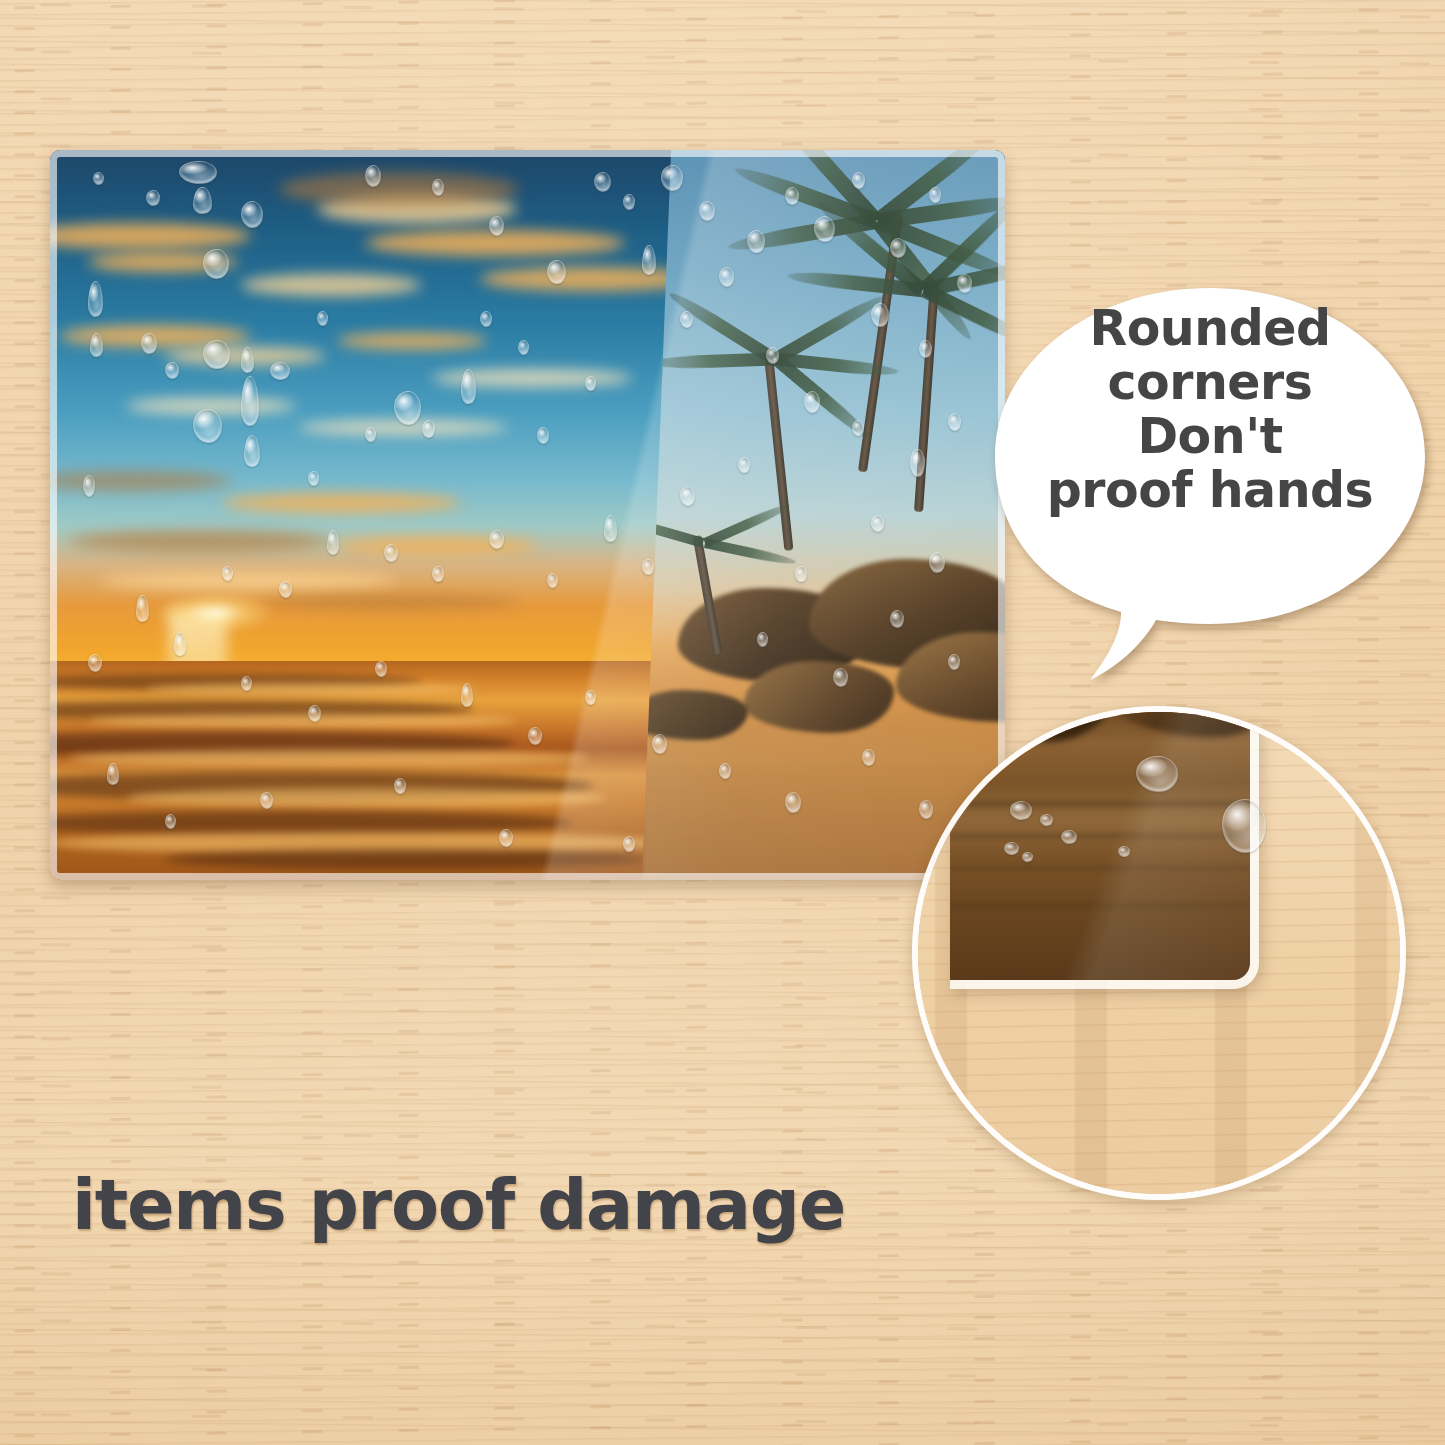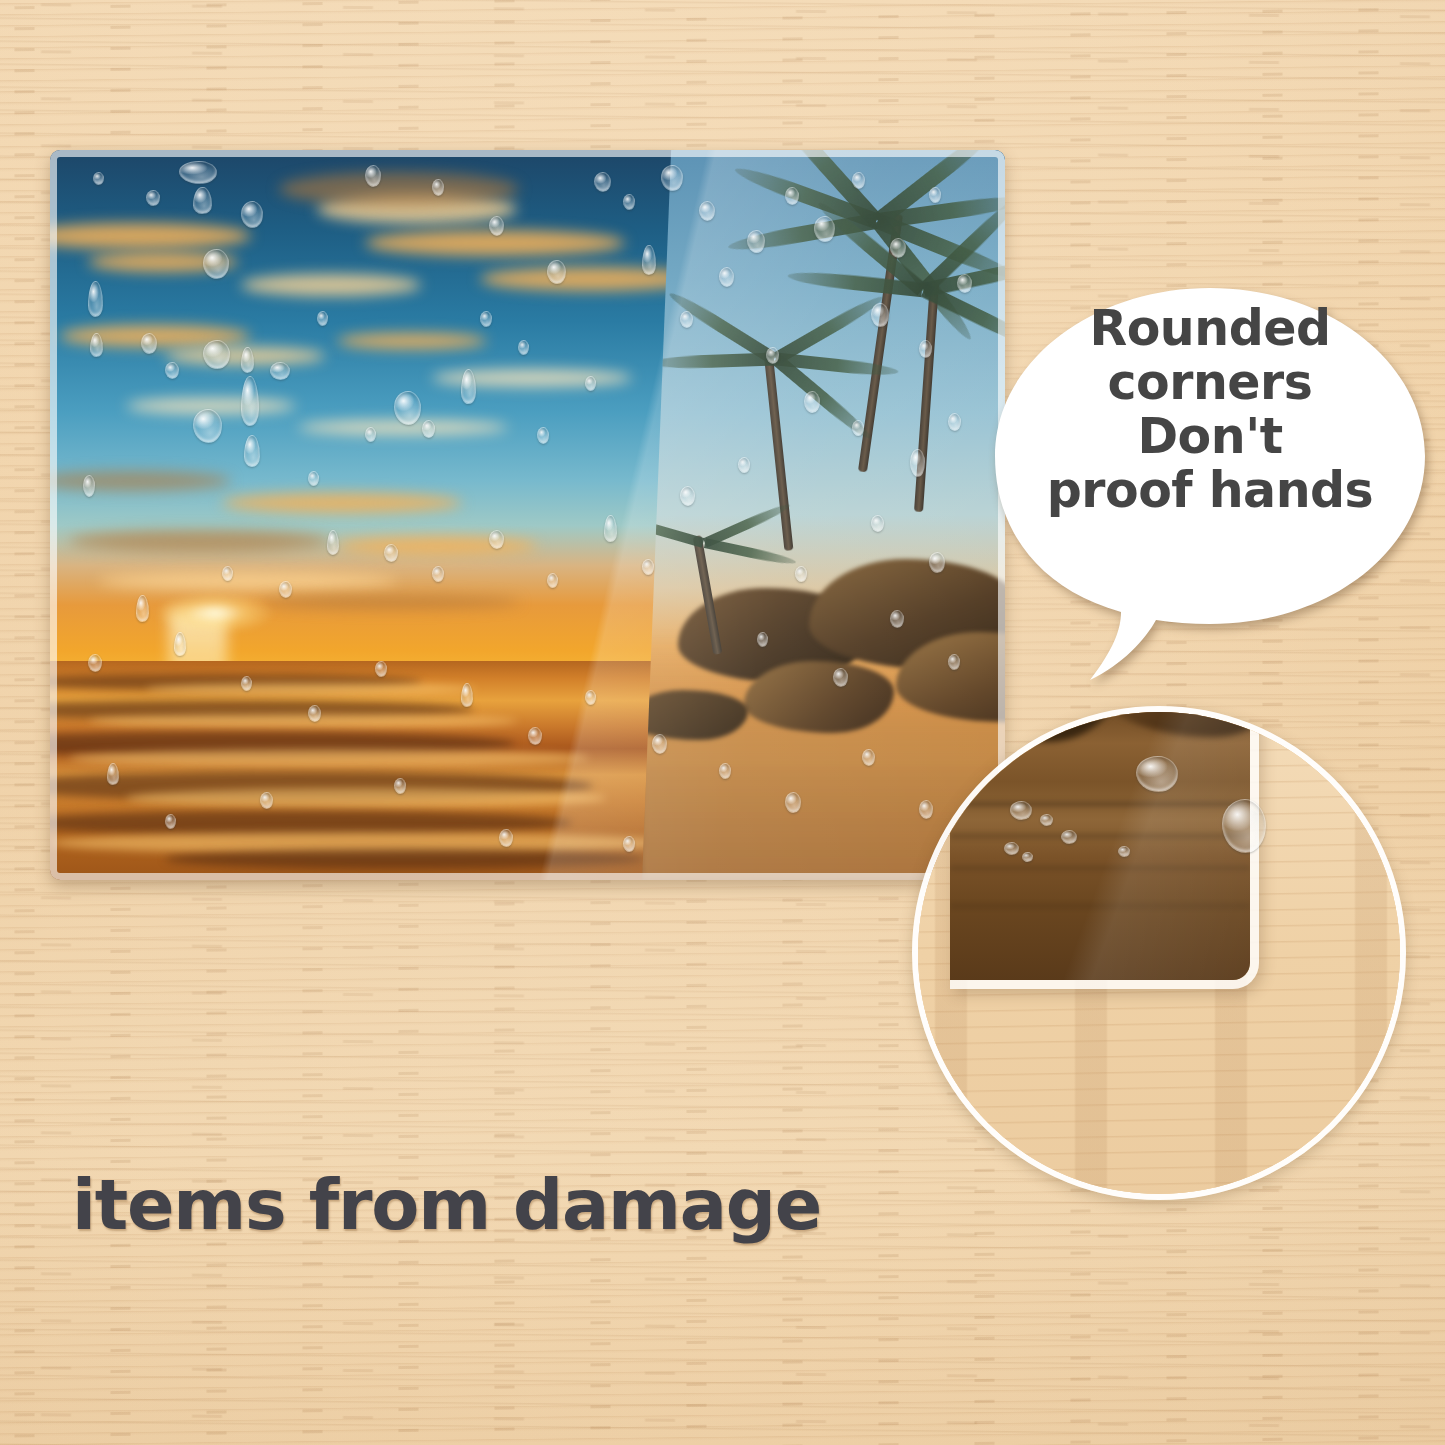--- a/index.html
+++ b/index.html
@@ -569,16 +569,16 @@
     <div class="bubble-text">
       <span class="ln">Rounded</span>
       <span class="ln">corners</span>
       <span class="ln">Don't</span>
       <span class="ln">proof hands</span>
     </div>
   </div>
 
 
   <div class="subline">
-    <span>items from damage</span>
+    <span>items proof damage</span>
   </div>
 
 </div>
 
 </body></html>

